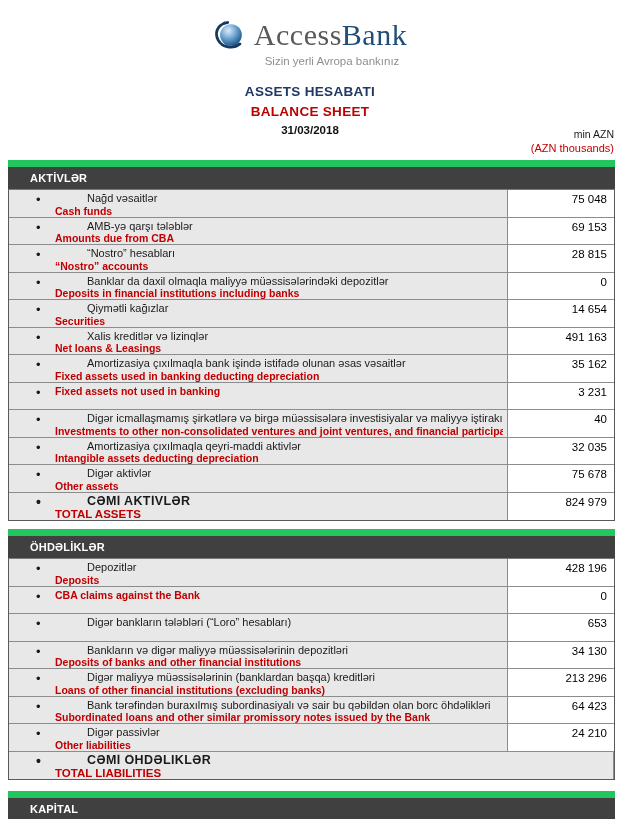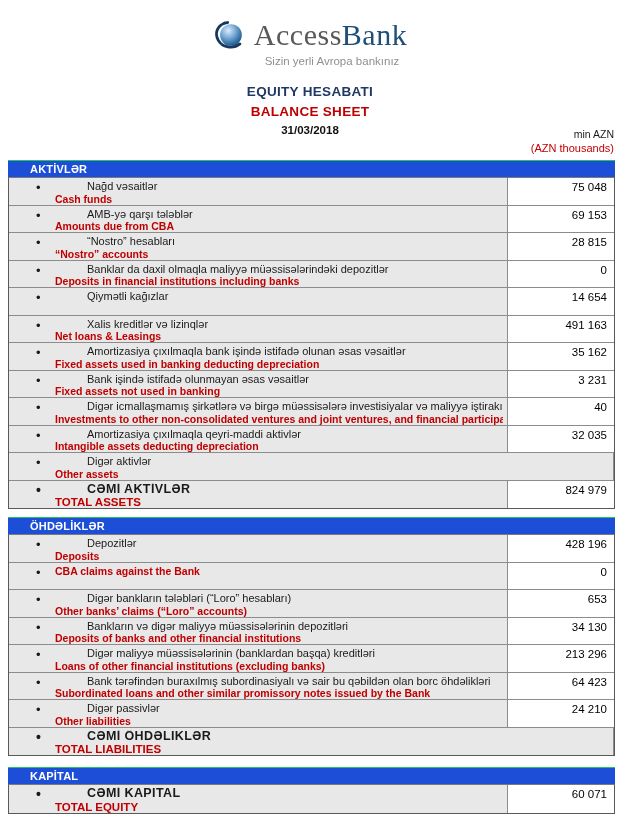--- a/index.html
+++ b/index.html
@@ -22,21 +22,21 @@
   .title-en { margin-top:5px; font-size:13.5px; font-weight:bold; color:#C00000; letter-spacing:0.3px; }
   .rdate    { margin-top:5px; font-size:11.5px; font-weight:bold; color:#111; }
   .unit-note { position:absolute; top:120px; right:6px; text-align:right; line-height:13.5px; }
   .unit-az { font-size:10.5px; color:#1a1a1a; }
   .unit-en { font-size:11px; color:#C00000; }
   
   .tables { position:absolute; left:8px; top:152px; width:607px; }
   .sect + .sect { margin-top:8px; }
   .sect.cap { margin-top:11px; }
   .bar {
-    height:17px; background:#1d4ed8; border-top:1px solid #22c55e;
+    height:29px; background:#404040; border-top:7px solid #22c55e;
     color:#fff; font-size:11px; font-weight:bold; letter-spacing:0.2px;
     display:flex; align-items:center; padding-left:22px;
   }
   .tbody { border:1px solid #595959; border-top:1px solid #7a7a7a; background:#fff; }
   .row { display:flex; height:27.5px; border-bottom:1px solid #8C8C8C; }
   .row:last-child { border-bottom:none; }
   .lbl {
     flex:1; background:#E8E8E8; border-right:1px solid #8C8C8C;
     display:flex; padding:2px 4px 0 18px; overflow:hidden;
   }
@@ -70,21 +70,21 @@
             </radialGradient>
           </defs>
           <circle cx="19" cy="18" r="11.5" fill="url(#sph)"></circle>
           <path d="M12 5.5 C 4.5 8.5, 1.5 16, 5.5 23.5 C 9.5 31, 21 33.5, 28.5 27.5" stroke="#16395F" stroke-width="3" fill="none" stroke-linecap="round"></path>
           <path d="M12 5.5 L 15.5 4.8" stroke="#16395F" stroke-width="3" fill="none" stroke-linecap="round"></path>
         </svg>
       </div>
       <div class="wordmark"><span class="p1">Access</span><span class="p2">Bank</span></div>
     </div>
     <div class="tagline">Sizin yerli Avropa bankınız</div>
-    <div class="title-az">EQUITY HESABATI</div>
+    <div class="title-az">ASSETS HESABATI</div>
     <div class="title-en">BALANCE SHEET</div>
     <div class="rdate">31/03/2018</div>
   </div>
 
   <div class="unit-note">
     <div class="unit-az">min AZN</div>
     <div class="unit-en">(AZN thousands)</div>
   </div>
 
   <div class="tables">
@@ -130,20 +130,21 @@
                 <span class="en">Deposits in financial institutions including banks</span>
               </span>
             </div>
             <div class="val">0</div>
           </div>
           <div class="row">
             <div class="lbl">
               <span class="bullet">•</span>
               <span class="txt">
                 <span class="az">Qiymətli kağızlar</span>
+                <span class="en">Securities</span>
               </span>
             </div>
             <div class="val">14 654</div>
           </div>
           <div class="row">
             <div class="lbl">
               <span class="bullet">•</span>
               <span class="txt">
                 <span class="az">Xalis kreditlər və lizinqlər</span>
                 <span class="en">Net loans &amp; Leasings</span>
@@ -158,21 +159,20 @@
                 <span class="az">Amortizasiya çıxılmaqla bank işində istifadə olunan əsas vəsaitlər</span>
                 <span class="en">Fixed assets used in banking deducting depreciation</span>
               </span>
             </div>
             <div class="val">35 162</div>
           </div>
           <div class="row">
             <div class="lbl">
               <span class="bullet">•</span>
               <span class="txt">
-                <span class="az">Bank işində istifadə olunmayan əsas vəsaitlər</span>
                 <span class="en">Fixed assets not used in banking</span>
               </span>
             </div>
             <div class="val">3 231</div>
           </div>
           <div class="row">
             <div class="lbl">
               <span class="bullet">•</span>
               <span class="txt">
                 <span class="az">Digər icmallaşmamış şirkətlərə və birgə müəssisələrə investisiyalar və maliyyə iştirakı</span>
@@ -192,20 +192,21 @@
             <div class="val">32 035</div>
           </div>
           <div class="row">
             <div class="lbl">
               <span class="bullet">•</span>
               <span class="txt">
                 <span class="az">Digər aktivlər</span>
                 <span class="en">Other assets</span>
               </span>
             </div>
+            <div class="val">75 678</div>
           </div>
           <div class="row total">
             <div class="lbl">
               <span class="bullet">•</span>
               <span class="txt">
                 <span class="az">CƏMİ AKTİVLƏR</span>
                 <span class="en">TOTAL ASSETS</span>
               </span>
             </div>
             <div class="val">824 979</div>
@@ -233,21 +234,20 @@
                 <span class="en">CBA claims against the Bank</span>
               </span>
             </div>
             <div class="val">0</div>
           </div>
           <div class="row">
             <div class="lbl">
               <span class="bullet">•</span>
               <span class="txt">
                 <span class="az">Digər bankların tələbləri (“Loro” hesabları)</span>
-                <span class="en">Other banks’ claims (“Loro” accounts)</span>
               </span>
             </div>
             <div class="val">653</div>
           </div>
           <div class="row">
             <div class="lbl">
               <span class="bullet">•</span>
               <span class="txt">
                 <span class="az">Bankların və digər maliyyə müəssisələrinin depozitləri</span>
                 <span class="en">Deposits of banks and other financial institutions</span>

